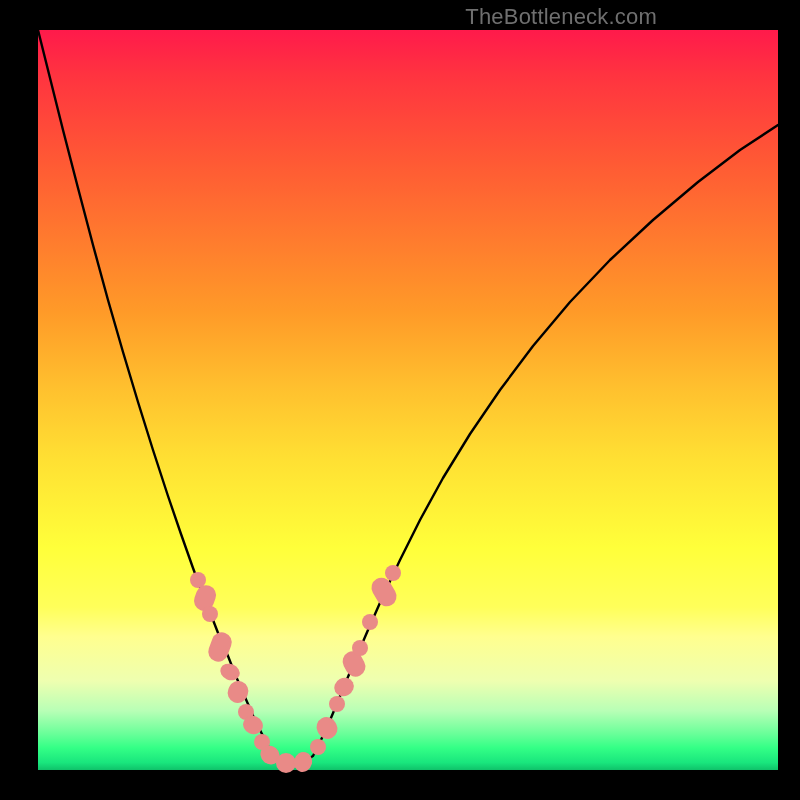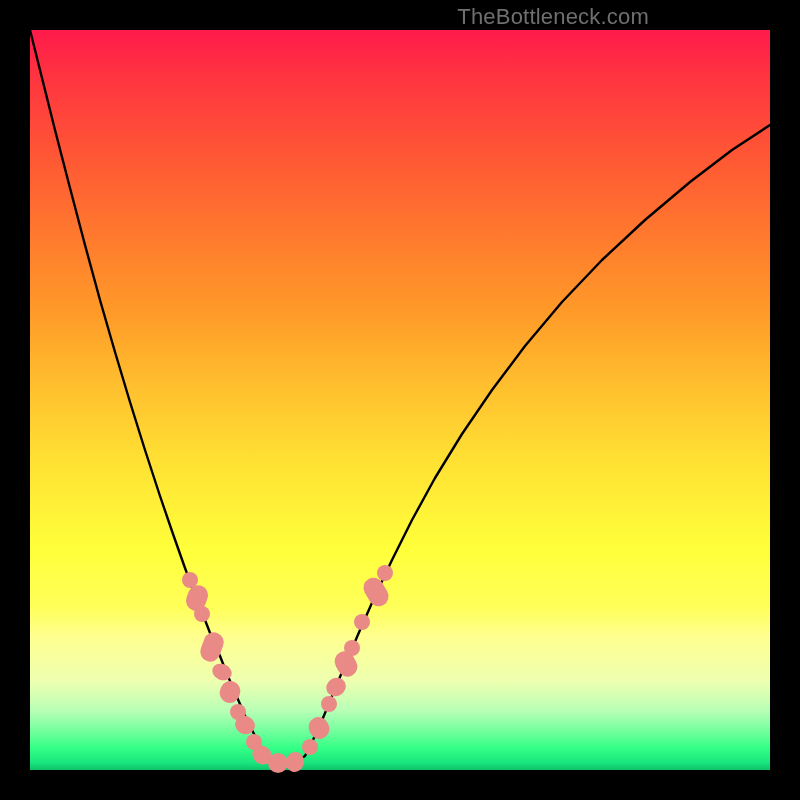--- a/index.html
+++ b/index.html
@@ -9,20 +9,21 @@
     height: 800px;
     background: #000000;
     overflow: hidden;
     font-family: Arial, Helvetica, sans-serif;
   }
   .canvas-wrap {
     position: relative;
     width: 657px;
     height: 800px;
     background: #000000;
+    margin-left: 8px;
   }
   .plot-area {
     position: absolute;
     left: 30px;
     top: 30px;
     width: 740px;
     height: 740px;
     background: linear-gradient(
       to bottom,
       #ff1a4b 0%,

